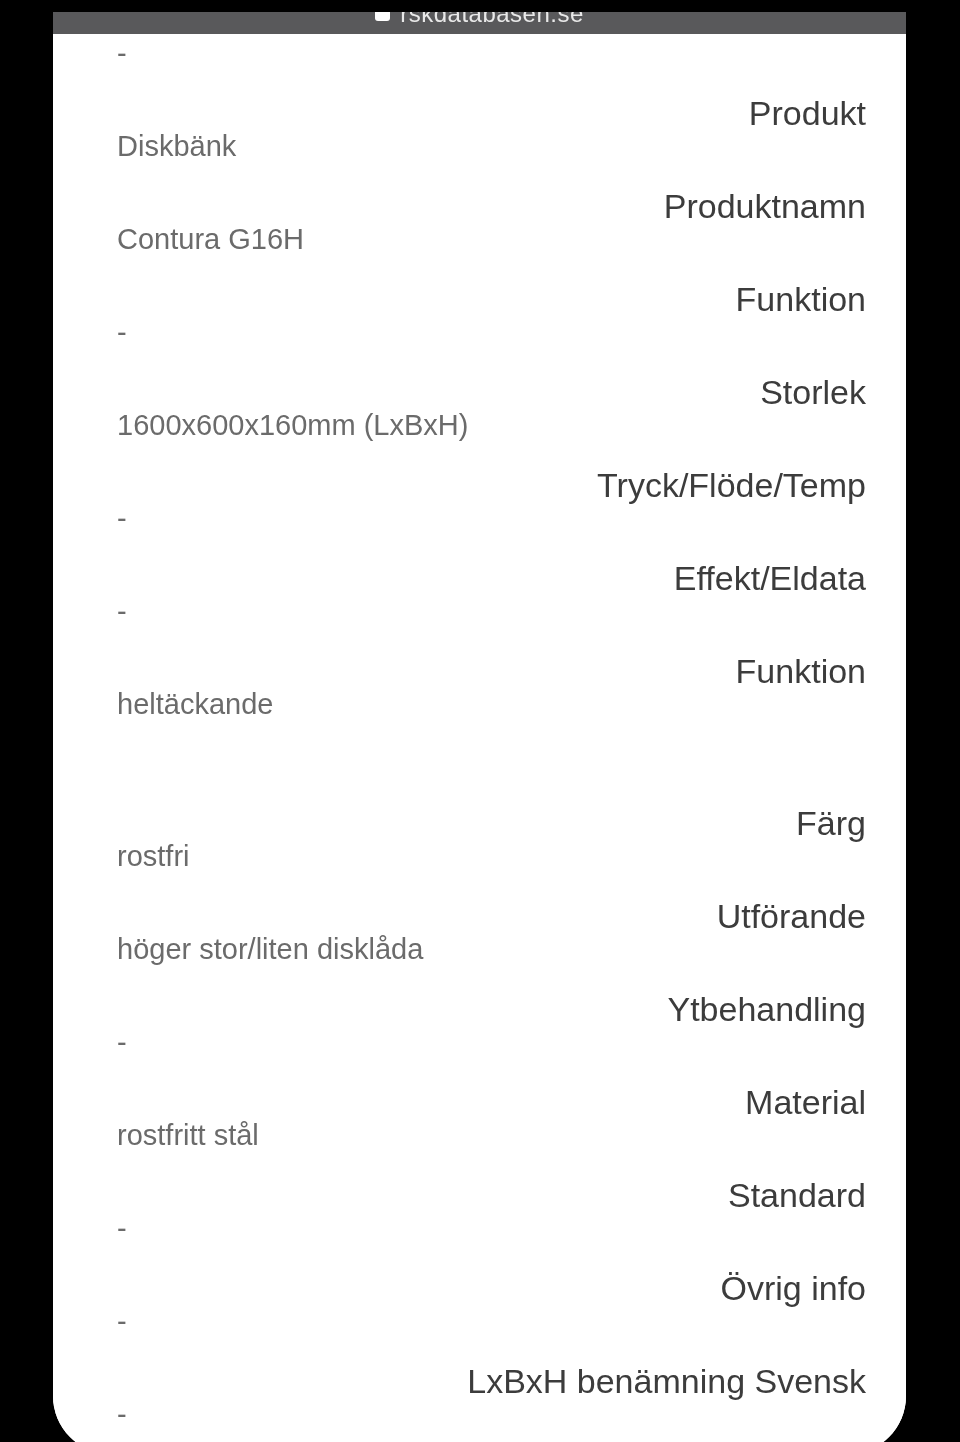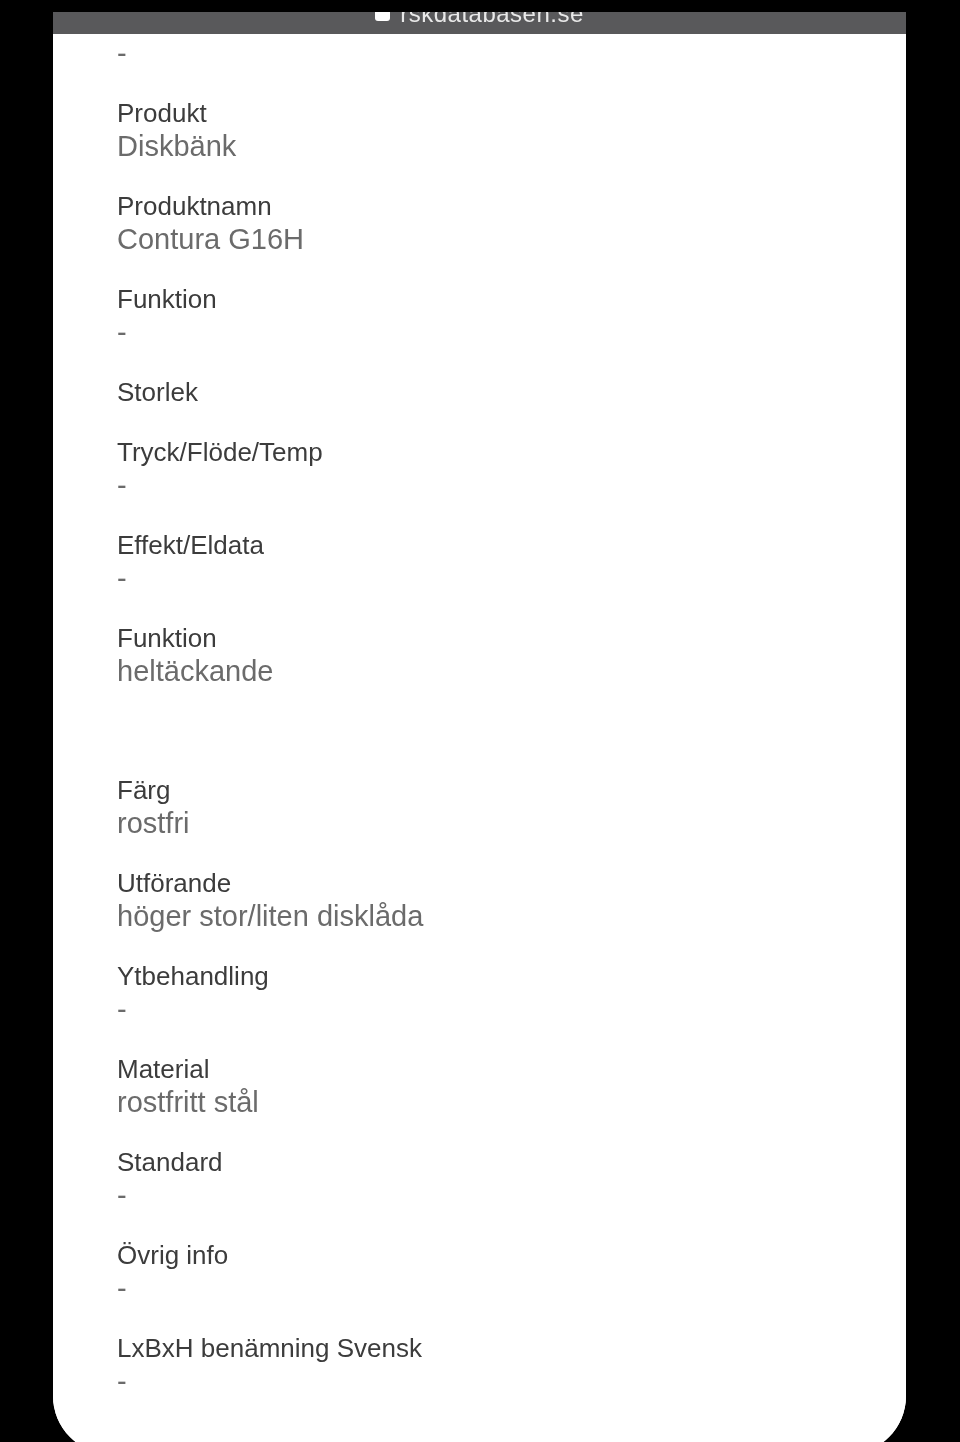--- a/index.html
+++ b/index.html
@@ -69,23 +69,24 @@
     position: absolute;
     top: 22px;
     left: 0;
     right: 0;
     bottom: 0;
     padding: 3px 40px 0 64px;
     background: var(--screen-bg, #ffffff);
   }
   .row { margin-bottom: 27px; }
   .row .label {
-    font-size: 26px;
+    font-size: 34px;
     line-height: 33px;
     color: var(--label-color, #3c3c3c);
+    text-align: right;
   }
   .row .value {
     font-size: 29px;
     line-height: 33px;
     color: var(--value-color, #6b6b6b);
   }
   .spacer { height: 59px; }
 </style>
 </head>
 <body>
@@ -118,20 +119,21 @@
       <div class="value">Contura G16H</div>
     </div>
 
     <div class="row">
       <div class="label">Funktion</div>
       <div class="value">-</div>
     </div>
 
     <div class="row">
       <div class="label">Storlek</div>
+      <div class="value">1600x600x160mm (LxBxH)</div>
     </div>
 
     <div class="row">
       <div class="label">Tryck/Flöde/Temp</div>
       <div class="value">-</div>
     </div>
 
     <div class="row">
       <div class="label">Effekt/Eldata</div>
       <div class="value">-</div>

